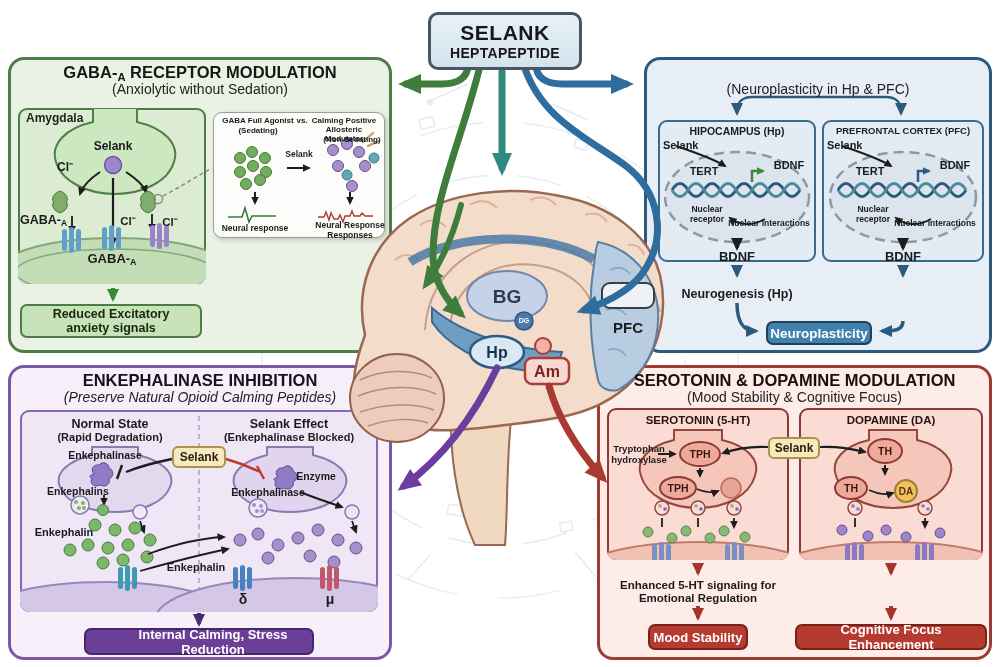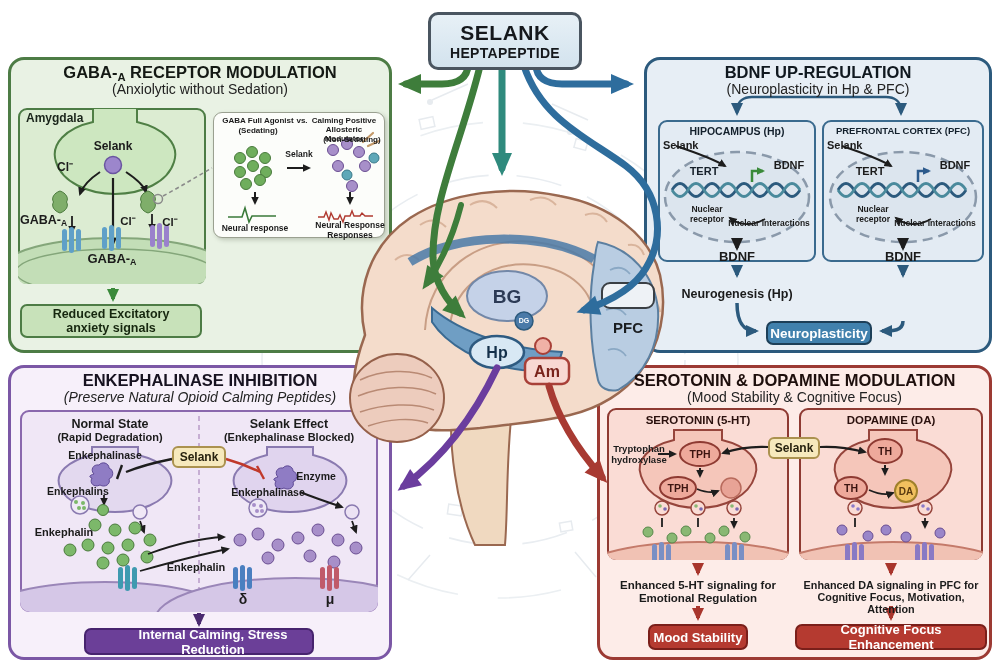--- a/index.html
+++ b/index.html
@@ -373,21 +373,20 @@
 
   <div class="lb ctr" style="left:218px;top:117px;width:80px;font-size:8px;">GABA Full Agonist</div>
   <div class="lb ctr" style="left:293px;top:117px;width:18px;font-size:8px;">vs.</div>
   <div class="lb ctr" style="left:218px;top:127px;width:80px;font-size:8px;">(Sedating)</div>
   <div class="lb ctr" style="left:306px;top:117px;width:76px;font-size:8px;">Calming Positive Allosteric Modulator</div>
   <div class="lb ctr" style="left:314px;top:136px;width:76px;font-size:8px;">(Non-Sedating)</div>
   <div class="lb ctr" style="left:280px;top:150px;width:38px;font-size:8.5px;">Selank</div>
   <div class="lb ctr" style="left:215px;top:224px;width:80px;font-size:8.5px;">Neural response</div>
   <div class="lb ctr" style="left:312px;top:221px;width:76px;font-size:8.5px;">Neural Response Responses</div>
 
-  <div class="lb ctr" style="left:644px;top:63px;width:348px;font-size:16.5px;color:#10181f;">BDNF UP-REGULATION</div>
   <div class="lb ctr" style="left:644px;top:82px;width:348px;font-size:14px;font-weight:500;color:#222;">(Neuroplasticity in Hp &amp; PFC)</div>
   <div class="lb ctr" style="left:660px;top:126px;width:154px;font-size:10.5px;color:#13202c;">HIPOCAMPUS (Hp)</div>
   <div class="lb" style="left:663px;top:139px;font-size:11px;">Selank</div>
   <div class="lb ctr" style="left:682px;top:165px;width:44px;font-size:11px;color:#16202a;">TERT</div>
   <div class="lb ctr" style="left:768px;top:159px;width:42px;font-size:11px;">BDNF</div>
   <div class="lb ctr" style="left:679px;top:205px;width:56px;font-size:8.5px;">Nuclear receptor</div>
   <div class="lb ctr" style="left:728px;top:219px;width:82px;font-size:8.5px;">Nuclear interactions</div>
   <div class="lb ctr" style="left:707px;top:250px;width:60px;font-size:13px;">BDNF</div>
   <div class="lb ctr" style="left:824px;top:126px;width:158px;font-size:9.5px;color:#13202c;">PREFRONTAL CORTEX (PFC)</div>
   <div class="lb" style="left:827px;top:139px;font-size:11px;">Selank</div>
@@ -421,21 +420,20 @@
   <div class="lb ctr" style="left:609px;top:414px;width:178px;font-size:11.5px;color:#2a100d;">SEROTONIN (5-HT)</div>
   <div class="lb ctr" style="left:801px;top:414px;width:180px;font-size:11.5px;color:#2a100d;">DOPAMINE (DA)</div>
   <div class="yellow" style="left:768px;top:437px;width:52px;height:22px;font-size:12px;">Selank</div>
   <div class="lb ctr" style="left:608px;top:444px;width:62px;font-size:9.5px;">Tryptophan hydroxylase</div>
   <div class="lb ctr" style="left:682px;top:449px;width:36px;font-size:10.5px;color:#3c1410;">TPH</div>
   <div class="lb ctr" style="left:660px;top:483px;width:36px;font-size:10.5px;color:#3c1410;">TPH</div>
   <div class="lb ctr" style="left:869px;top:446px;width:32px;font-size:10.5px;color:#3c1410;">TH</div>
   <div class="lb ctr" style="left:836px;top:483px;width:30px;font-size:10.5px;color:#3c1410;">TH</div>
   <div class="lb ctr" style="left:895px;top:486px;width:22px;font-size:10px;color:#5a3a10;">DA</div>
   <div class="lb ctr" style="left:618px;top:579px;width:160px;font-size:11.5px;">Enhanced 5-HT signaling for Emotional Regulation</div>
-  <div class="lb ctr" style="left:796px;top:579px;width:190px;font-size:10.8px;">Enhanced DA signaling in PFC for Cognitive Focus, Motivation, Attention</div>
   <div class="badge" style="left:648px;top:624px;width:100px;height:26px;background:#b53a30;border:2.5px solid #7a1f1a;color:#fff;font-size:13px;">Mood Stability</div>
   <div class="badge" style="left:795px;top:624px;width:192px;height:26px;background:#b53a30;border:2.5px solid #7a1f1a;color:#fff;font-size:13px;">Cognitive Focus Enhancement</div>
 
   <div class="lb ctr" style="left:487px;top:286px;width:40px;font-size:19px;color:#2c3a55;">BG</div>
   <div class="lb ctr" style="left:481px;top:344px;width:32px;font-size:16px;color:#14304a;">Hp</div>
   <div class="lb ctr" style="left:527px;top:363px;width:40px;font-size:16px;color:#7a241c;">Am</div>
   <div class="lb ctr" style="left:602px;top:288px;width:52px;font-size:15px;color:#1a1d20;margin-top:32px;">PFC</div>
   <div class="lb ctr" style="left:515px;top:317px;width:18px;font-size:7px;color:#fff;">DG</div>
 </div>
 

